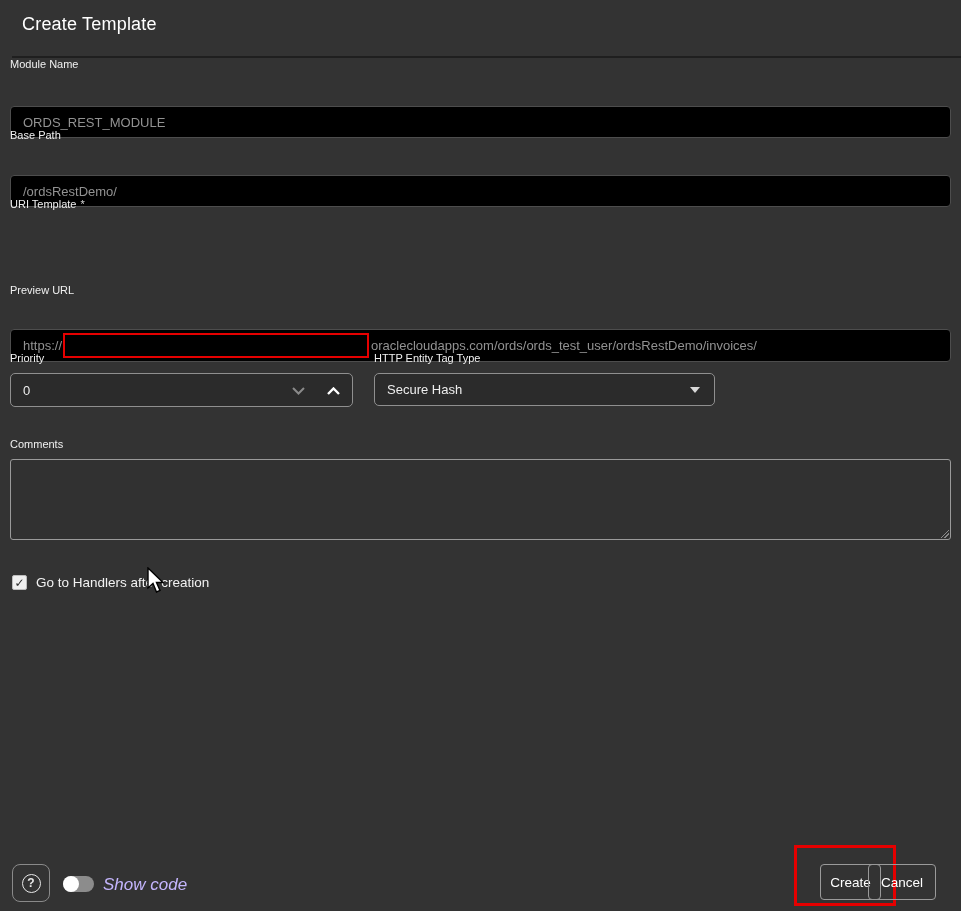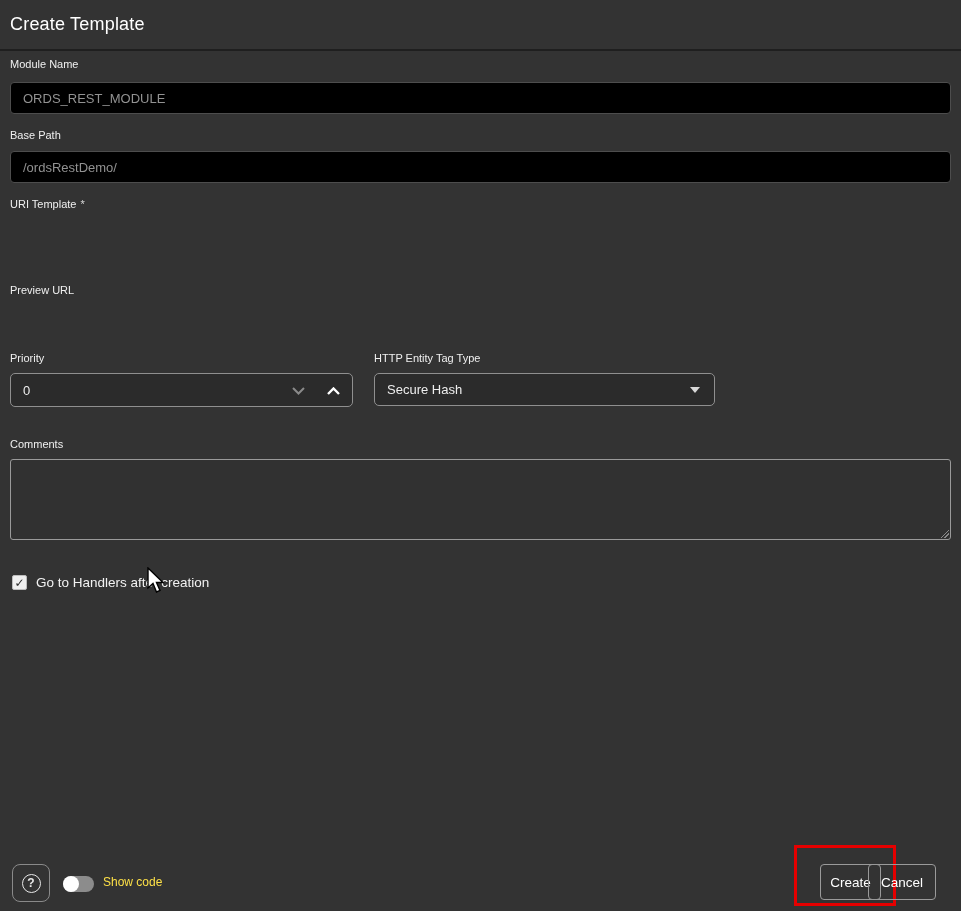--- a/index.html
+++ b/index.html
@@ -8,21 +8,21 @@
     background:#333333;
     font-family:"Liberation Sans","DejaVu Sans",sans-serif;
     color:#ededed;
     position:relative;
     overflow:hidden;
   }
   .dialog { position:absolute; inset:0; }
 
   
   .dlg-header {
-    position:absolute; top:0; left:0; right:0; height:51px;
+    position:absolute; top:0; left:12px; right:0; height:58px;
     border-bottom:2px solid #1f1f1f;
   }
   .dlg-title {
     position:absolute; left:10px; top:14px;
     font-size:18px; font-weight:400; color:#ffffff; letter-spacing:.2px;
   }
 
   
   .fld-label {
     position:absolute; left:10px;
@@ -30,21 +30,21 @@
   }
   .req { color:#d8d8d8; margin-left:4px; }
 
   
   .fld-input {
     position:absolute; left:10px; width:941px; height:32px;
     display:flex; align-items:center;
     padding:0 12px; font-size:13px; border-radius:4px;
   }
   .fld-input.disabled {
-    background:#000000; border:1px solid #4d4d4d; color:#929292;
+    background:#000000; border:1px solid #4d4d4d; color:#929292;margin-top:24px;
   }
   .fld-input.enabled {
     background:#2b2b2b; border:1px solid #8f8f8f; color:#ededed; border-radius:5px;
   }
   .spacer { flex:1; }
 
   
   .redaction {
     display:inline-block; width:306px; height:25px;
     background:#000; border:2px solid #e60000; margin:0 2px 0 1px;
@@ -92,21 +92,21 @@
     color:#e8e8e8; font-size:12px; font-weight:bold;
   }
   .toggle {
     position:absolute; left:63px; top:876px; width:31px; height:16px;
     background:#8c8c8c; border-radius:8px;
   }
   .knob {
     position:absolute; left:0; top:0; width:16px; height:16px;
     background:#ffffff; border-radius:8px;
   }
-  .showcode-label { position:absolute; left:103px; top:875px; font-size:12px; color:#fde047; }
+  .showcode-label { position:absolute; left:103px; top:875px; font-size:17px; color:#c4b5fd;font-style:italic; }
 
   .btn {
     position:absolute; top:864px; height:36px;
     background:transparent; border:1px solid #9a9a9a; border-radius:4px;
     color:#ffffff; font-size:13.5px;
     display:flex; align-items:center; justify-content:center;
     font-family:"Liberation Sans","DejaVu Sans",sans-serif;
   }
   .btn-create { left:820px; width:61px; }
   .btn-cancel { left:868px; width:68px; }
@@ -137,20 +137,25 @@
   <div class="fld-label" style="top:129px">Base Path</div>
   <div class="fld-input disabled" style="top:151px">
     <span>/ordsRestDemo/</span>
   </div>
 
   <div class="fld-label" style="top:198px">
     <span>URI Template</span><span class="req">*</span>
   </div>
 
   <div class="fld-label" style="top:284px">Preview URL</div>
+  <div class="fld-input disabled" style="top:305px;height:33px">
+    <span>https://</span>
+    <span class="redaction"></span>
+    <span>oraclecloudapps.com/ords/ords_test_user/ordsRestDemo/invoices/</span>
+  </div>
 
   <div class="fld-label" style="top:352px">Priority</div>
   <div class="fld-input enabled" style="top:373px;width:343px;height:34px">
     <span>0</span>
     <span class="spacer"></span>
     <span class="chev">
       <svg width="13" height="8" viewBox="0 0 13 8">
           <polyline points="1,1 6.5,6.5 12,1" fill="none" stroke="#8a8a8a" stroke-width="2"></polyline>
         </svg>
     </span>

